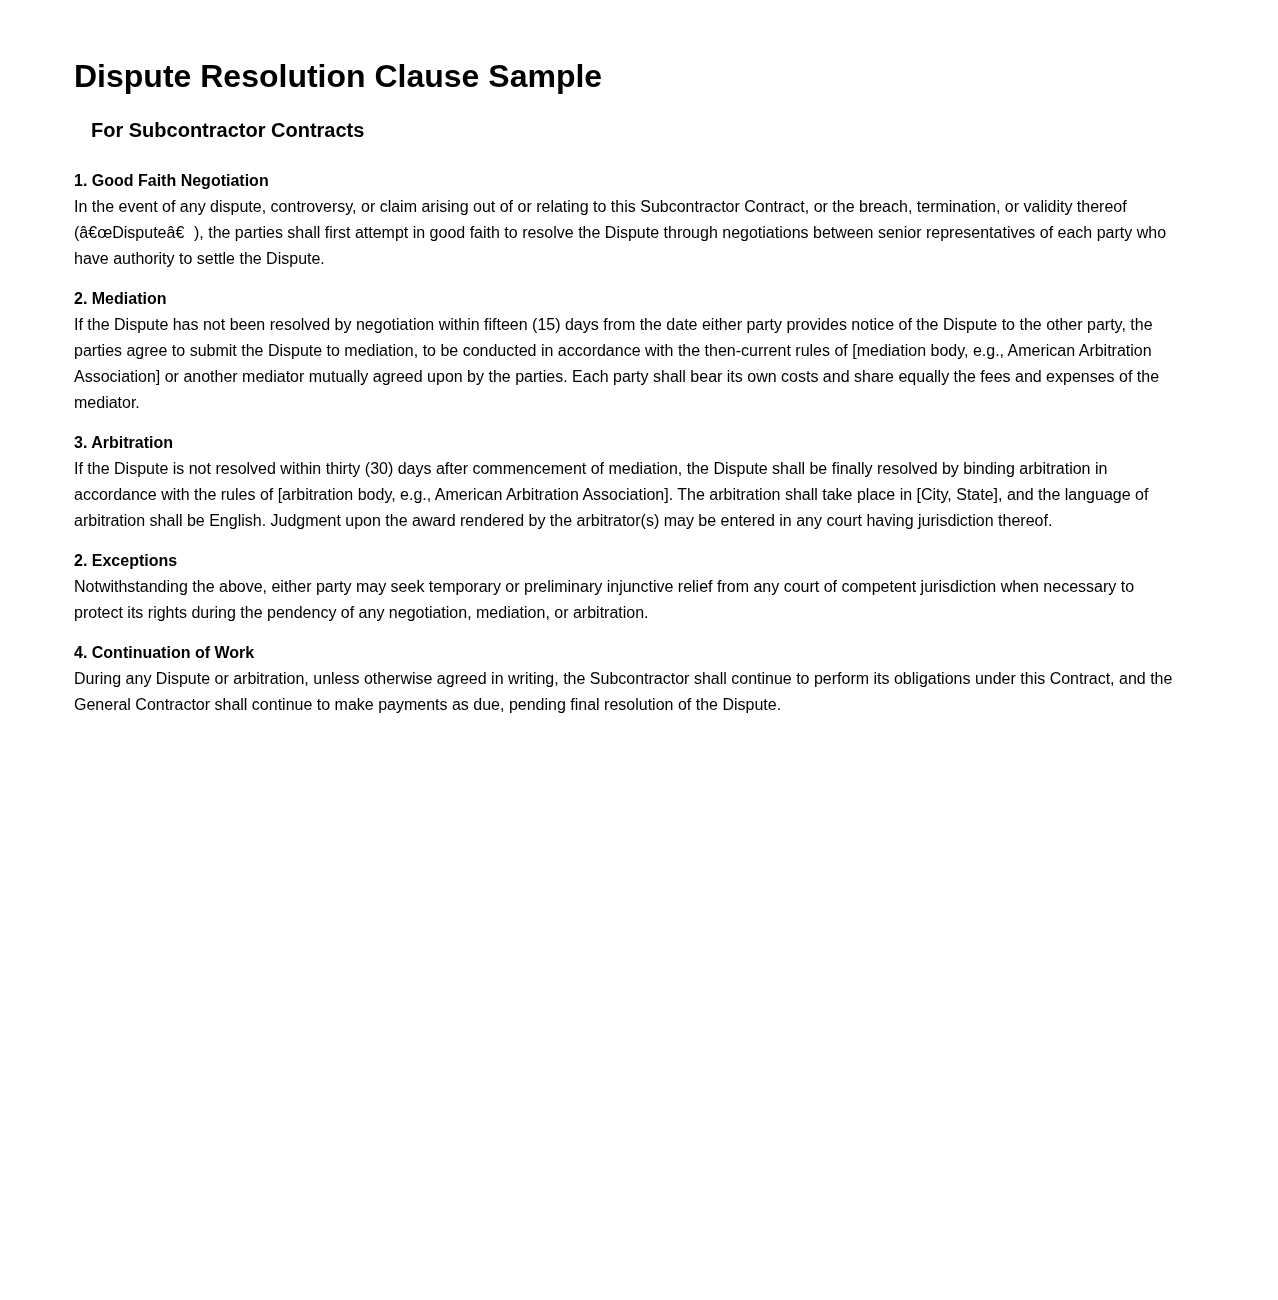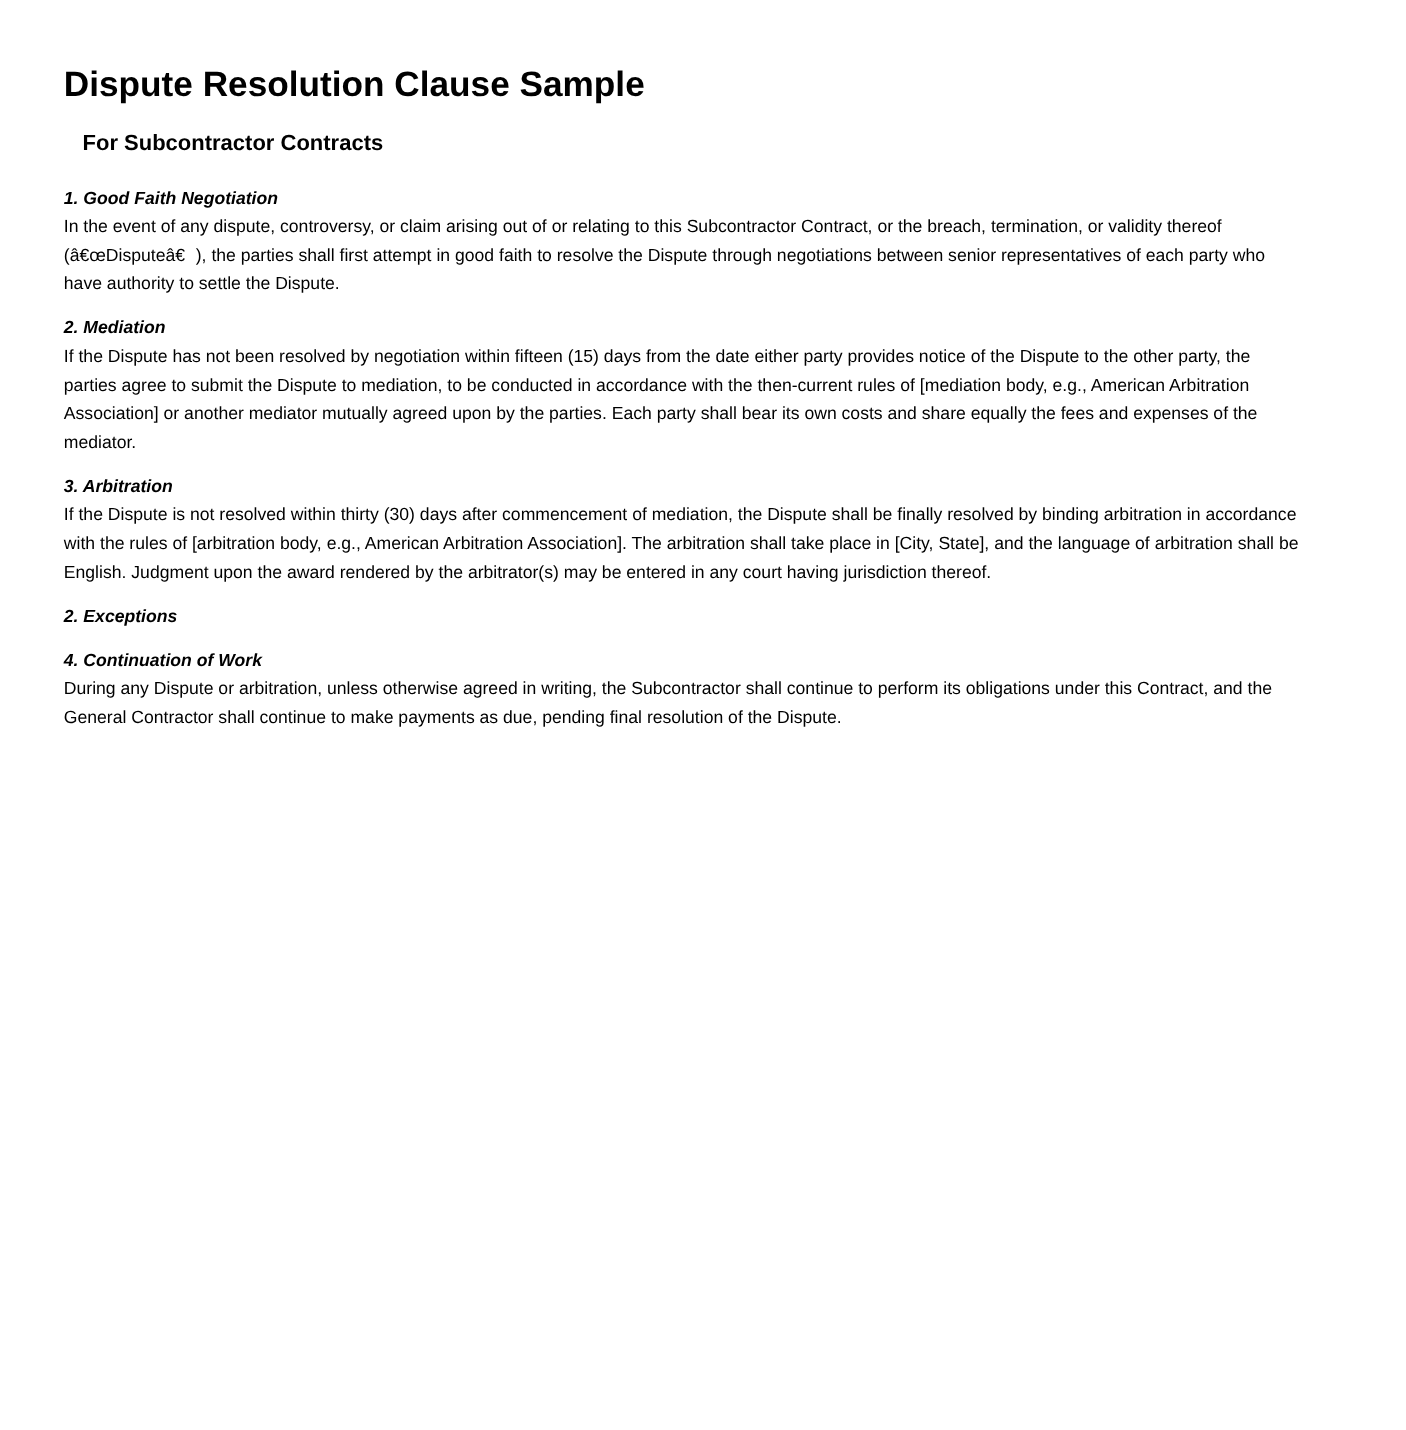--- a/index.html
+++ b/index.html
@@ -9,21 +9,21 @@
   }
   body {
     width: 1278px;
     height: 1300px;
     overflow: hidden;
     font-family: "Liberation Sans", "DejaVu Sans", sans-serif;
     color: #000000;
     -webkit-font-smoothing: antialiased;
   }
   .page {
-    padding: 58px 97px 0 58px;
+    padding: 58px 97px 0 74px;
   }
   h1.doc-title {
     font-size: 32px;
     font-weight: bold;
     line-height: 1.15;
     margin: 0 0 24px 0;
     letter-spacing: 0;
   }
   h2.doc-subtitle {
     font-size: 20px;
@@ -31,33 +31,32 @@
     line-height: 1.15;
     margin: 0 0 26px 17px;
   }
   p.section {
     font-size: 16px;
     line-height: 26px;
     margin: 0 0 14px 0;
   }
   p.section strong {
     font-weight: bold;
-    font-style: italic;
   }
 </style>
 </head>
 <body>
 
 <div class="page">
   <h1 class="doc-title">Dispute Resolution Clause Sample</h1>
   <h2 class="doc-subtitle">For Subcontractor Contracts</h2>
   <div id="sections">
   <p class="section"><strong>1. Good Faith Negotiation</strong><br><span>In the event of any dispute, controversy, or claim arising out of or relating to this Subcontractor Contract, or the breach, termination, or validity thereof (â€œDisputeâ€), the parties shall first attempt in good faith to resolve the Dispute through negotiations between senior representatives of each party who have authority to settle the Dispute.</span></p>
 
   <p class="section"><strong>2. Mediation</strong><br><span>If the Dispute has not been resolved by negotiation within fifteen (15) days from the date either party provides notice of the Dispute to the other party, the parties agree to submit the Dispute to mediation, to be conducted in accordance with the then-current rules of [mediation body, e.g., American Arbitration Association] or another mediator mutually agreed upon by the parties. Each party shall bear its own costs and share equally the fees and expenses of the mediator.</span></p>
 
   <p class="section"><strong>3. Arbitration</strong><br><span>If the Dispute is not resolved within thirty (30) days after commencement of mediation, the Dispute shall be finally resolved by binding arbitration in accordance with the rules of [arbitration body, e.g., American Arbitration Association]. The arbitration shall take place in [City, State], and the language of arbitration shall be English. Judgment upon the award rendered by the arbitrator(s) may be entered in any court having jurisdiction thereof.</span></p>
 
-  <p class="section"><strong>2. Exceptions</strong><br></p>
+  <p class="section"><strong>2. Exceptions</strong><br><span>Notwithstanding the above, either party may seek temporary or preliminary injunctive relief from any court of competent jurisdiction when necessary to protect its rights during the pendency of any negotiation, mediation, or arbitration.</span></p>
 
   <p class="section"><strong>4. Continuation of Work</strong><br><span>During any Dispute or arbitration, unless otherwise agreed in writing, the Subcontractor shall continue to perform its obligations under this Contract, and the General Contractor shall continue to make payments as due, pending final resolution of the Dispute.</span></p>
 </div>
 </div>
 
 </body></html>

